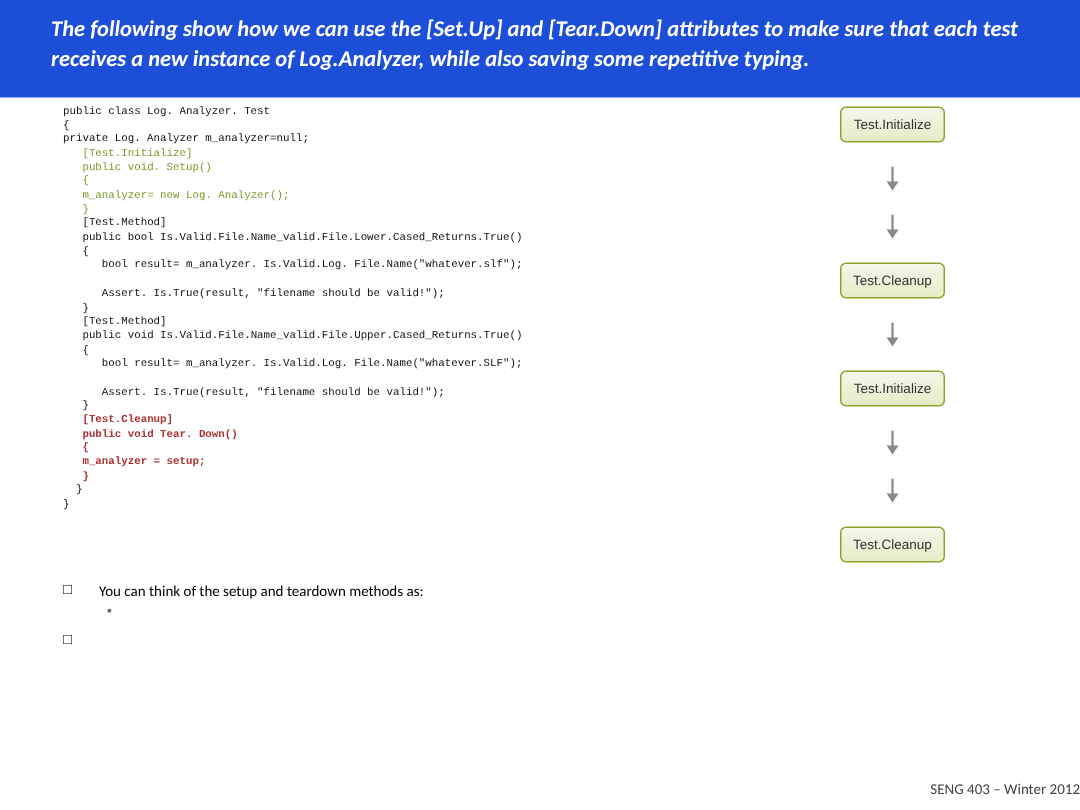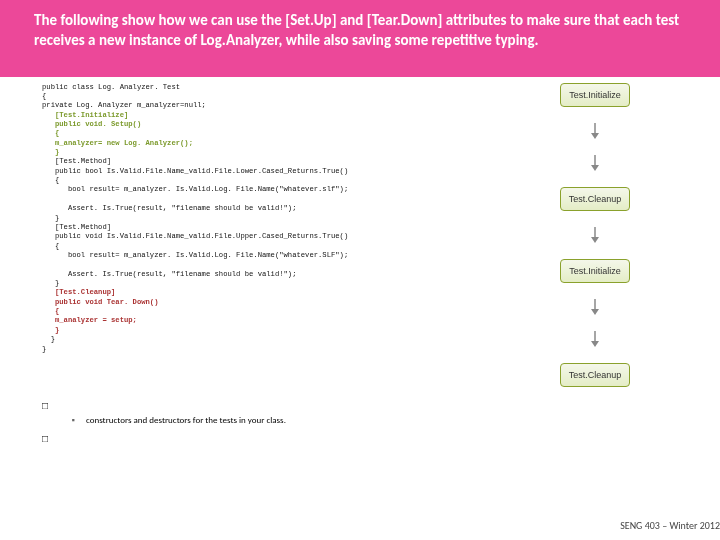--- a/index.html
+++ b/index.html
@@ -5,44 +5,45 @@
   * { box-sizing: border-box; margin: 0; padding: 0; }
   body {
     width: 720px;
     height: 540px;
     background: #fff;
     font-family: "Calibri", "Segoe UI", Arial, sans-serif;
     position: relative;
     overflow: hidden;
   }
   .title-block {
-    background: #ec4899;
+    background: #1d4ed8;
     color: #fff;
-    padding: 10px 34px 26px 34px;
+    padding: 10px 34px 14px 34px;
     font-weight: 700;
     font-size: 15px;
     line-height: 1.35;
+    font-style: italic;
   }
   .content-row { display: flex; }
   .left-col {
     width: 470px;
     padding: 6px 0 0 42px;
   }
   .right-col {
     width: 250px;
     padding-top: 6px;
   }
   .code {
     font-family: Consolas, "Courier New", monospace;
     font-size: 7.2px;
     line-height: 1.3;
     white-space: pre;
     color: #111;
   }
-  .hl-init { color: #7c9a2c; font-weight: 700; }
+  .hl-init { color: #7c9a2c; font-weight: 400; }
   .hl-clean { color: #a33; font-weight: 600; text-align: center; }
 
   .diagram {
     display: flex;
     flex-direction: column;
     align-items: center;
     gap: 16px;
   }
   .diagram svg { display: block; }
   .box {
@@ -161,24 +162,24 @@
           </svg>
       </div>
       <div class="box">Test.Cleanup</div>
     </div>
   </div>
 </div>
 
 <div class="bullets">
   <div class="b-row">
     <span class="b-mark">□</span>
+    <span>You can think of the setup and teardown methods as:</span>
   </div>
   <div class="b-sub">
     <span class="b-sub-mark">▪</span>
-    <span>constructors and destructors for the tests in your class.</span>
   </div>
   <div class="b-row">
     <span class="b-mark">□</span>
   </div>
 </div>
 
 <div class="footer">
   <span>SENG 403 – Winter 2012</span>
 </div>
 

